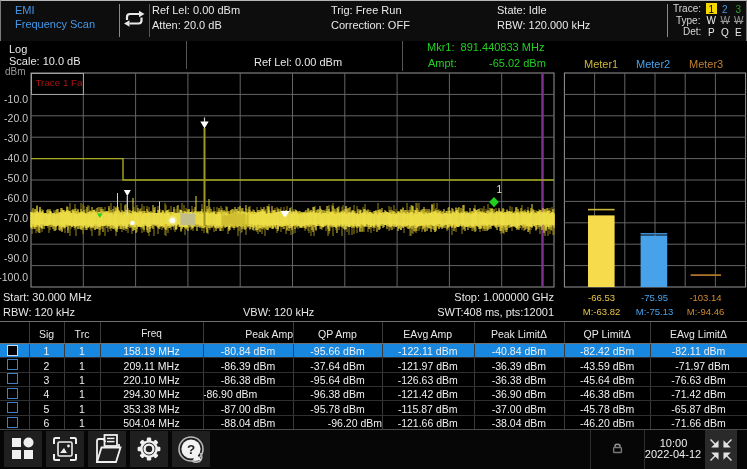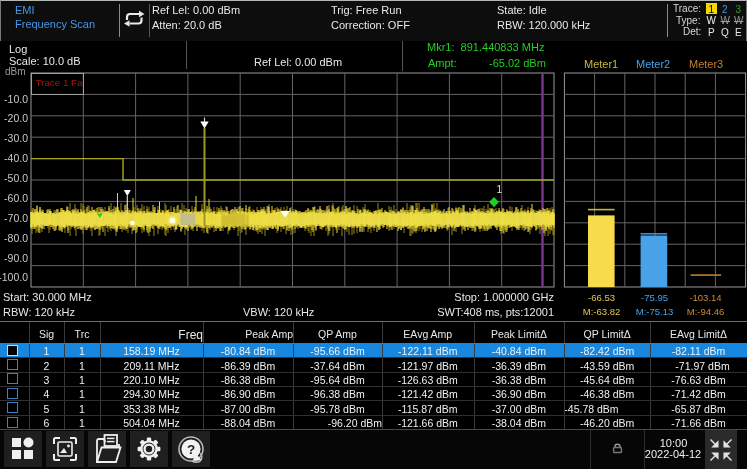--- a/index.html
+++ b/index.html
@@ -142,21 +142,21 @@
 <div class="t" style="right:193px;top:305.5px">SWT:408 ms, pts:12001</div>
 <div class="t" style="left:575px;width:53px;top:292.5px;font-size:9.5px;color:#e8c545;text-align:center">-66.53</div>
 <div class="t" style="left:575px;width:53px;top:306.5px;font-size:9.5px;color:#e8c545;text-align:center">M:-63.82</div>
 <div class="t" style="left:628px;width:53px;top:292.5px;font-size:9.5px;color:#47a2e9;text-align:center">-75.95</div>
 <div class="t" style="left:628px;width:53px;top:306.5px;font-size:9.5px;color:#47a2e9;text-align:center">M:-75.13</div>
 <div class="t" style="left:679px;width:53px;top:292.5px;font-size:9.5px;color:#d08a30;text-align:center">-103.14</div>
 <div class="t" style="left:679px;width:53px;top:306.5px;font-size:9.5px;color:#d08a30;text-align:center">M:-94.46</div>
 
 <div style="position:absolute;left:29px;width:35px;top:327.5px;text-align:center;font-size:10.5px;color:#e8e8e8">Sig</div>
 <div style="position:absolute;left:64px;width:36px;top:327.5px;text-align:center;font-size:10.5px;color:#e8e8e8">Trc</div>
-<div style="position:absolute;left:100px;width:103px;top:327.5px;text-align:right;font-size:12px;color:#e8e8e8">Freq</div>
+<div style="position:absolute;left:100px;width:103px;top:327.5px;text-align:center;font-size:10px;color:#e8e8e8">Freq</div>
 <div style="position:absolute;left:203px;width:90px;top:327.5px;text-align:right;font-size:10.5px;color:#e8e8e8">Peak Amp</div>
 <div style="position:absolute;left:293px;width:89px;top:327.5px;text-align:center;font-size:10.5px;color:#e8e8e8">QP Amp</div>
 <div style="position:absolute;left:382px;width:91.5px;top:327.5px;text-align:center;font-size:10.5px;color:#e8e8e8">EAvg Amp</div>
 <div style="position:absolute;left:473.5px;width:90.79999999999995px;top:327.5px;text-align:center;font-size:10.5px;color:#e8e8e8">Peak LimitΔ</div>
 <div style="position:absolute;left:564.3px;width:85.70000000000005px;top:327.5px;text-align:center;font-size:10.5px;color:#e8e8e8">QP LimitΔ</div>
 <div style="position:absolute;left:650px;width:97px;top:327.5px;text-align:center;font-size:10.5px;color:#e8e8e8">EAvg LimitΔ</div>
 <div style="position:absolute;left:0;width:747px;top:343.0px;height:14.35px;background:#1787df"></div>
 <div style="position:absolute;left:29px;width:35px;top:345.2px;text-align:center;font-size:10.5px;color:#f0f0f0">1</div>
 <div style="position:absolute;left:64px;width:36px;top:345.2px;text-align:center;font-size:10.5px;color:#f0f0f0">1</div>
 <div style="position:absolute;left:100px;width:103px;top:345.2px;text-align:center;font-size:10.5px;color:#f0f0f0">158.19 MHz</div>
@@ -183,35 +183,35 @@
 <div style="position:absolute;left:203px;width:90px;top:373.9px;text-align:center;font-size:10.5px;color:#f0f0f0">-86.38 dBm</div>
 <div style="position:absolute;left:293px;width:89px;top:373.9px;text-align:center;font-size:10.5px;color:#f0f0f0">-95.64 dBm</div>
 <div style="position:absolute;left:382px;width:91.5px;top:373.9px;text-align:center;font-size:10.5px;color:#f0f0f0">-126.63 dBm</div>
 <div style="position:absolute;left:473.5px;width:90.79999999999995px;top:373.9px;text-align:center;font-size:10.5px;color:#f0f0f0">-36.38 dBm</div>
 <div style="position:absolute;left:564.3px;width:85.70000000000005px;top:373.9px;text-align:center;font-size:10.5px;color:#f0f0f0">-45.64 dBm</div>
 <div style="position:absolute;left:650px;width:97px;top:373.9px;text-align:center;font-size:10.5px;color:#f0f0f0">-76.63 dBm</div>
 <div style="position:absolute;left:7px;top:373.4px;width:11px;height:11px;background:#000;border:1px solid #3f7fc4"></div>
 <div style="position:absolute;left:29px;width:35px;top:388.3px;text-align:center;font-size:10.5px;color:#f0f0f0">4</div>
 <div style="position:absolute;left:64px;width:36px;top:388.3px;text-align:center;font-size:10.5px;color:#f0f0f0">1</div>
 <div style="position:absolute;left:100px;width:103px;top:388.3px;text-align:center;font-size:10.5px;color:#f0f0f0">294.30 MHz</div>
-<div style="position:absolute;left:203px;width:90px;top:388.3px;text-align:center;font-size:10.5px;color:#f0f0f0">-86.90 dBm</div>
+<div style="position:absolute;left:203px;width:90px;top:388.3px;text-align:left;font-size:10.5px;color:#f0f0f0">-86.90 dBm</div>
 <div style="position:absolute;left:293px;width:89px;top:388.3px;text-align:center;font-size:10.5px;color:#f0f0f0">-96.38 dBm</div>
 <div style="position:absolute;left:382px;width:91.5px;top:388.3px;text-align:center;font-size:10.5px;color:#f0f0f0">-121.42 dBm</div>
 <div style="position:absolute;left:473.5px;width:90.79999999999995px;top:388.3px;text-align:center;font-size:10.5px;color:#f0f0f0">-36.90 dBm</div>
 <div style="position:absolute;left:564.3px;width:85.70000000000005px;top:388.3px;text-align:center;font-size:10.5px;color:#f0f0f0">-46.38 dBm</div>
 <div style="position:absolute;left:650px;width:97px;top:388.3px;text-align:center;font-size:10.5px;color:#f0f0f0">-71.42 dBm</div>
 <div style="position:absolute;left:7px;top:387.8px;width:11px;height:11px;background:#000;border:1px solid #3f7fc4"></div>
 <div style="position:absolute;left:29px;width:35px;top:402.6px;text-align:center;font-size:10.5px;color:#f0f0f0">5</div>
 <div style="position:absolute;left:64px;width:36px;top:402.6px;text-align:center;font-size:10.5px;color:#f0f0f0">1</div>
 <div style="position:absolute;left:100px;width:103px;top:402.6px;text-align:center;font-size:10.5px;color:#f0f0f0">353.38 MHz</div>
 <div style="position:absolute;left:203px;width:90px;top:402.6px;text-align:center;font-size:10.5px;color:#f0f0f0">-87.00 dBm</div>
 <div style="position:absolute;left:293px;width:89px;top:402.6px;text-align:center;font-size:10.5px;color:#f0f0f0">-95.78 dBm</div>
 <div style="position:absolute;left:382px;width:91.5px;top:402.6px;text-align:center;font-size:10.5px;color:#f0f0f0">-115.87 dBm</div>
 <div style="position:absolute;left:473.5px;width:90.79999999999995px;top:402.6px;text-align:center;font-size:10.5px;color:#f0f0f0">-37.00 dBm</div>
-<div style="position:absolute;left:564.3px;width:85.70000000000005px;top:402.6px;text-align:left;font-size:10.5px;color:#f0f0f0">-45.78 dBm</div>
+<div style="position:absolute;left:564.3px;width:85.70000000000005px;top:402.6px;text-align:center;font-size:10.5px;color:#f0f0f0">-45.78 dBm</div>
 <div style="position:absolute;left:650px;width:97px;top:402.6px;text-align:center;font-size:10.5px;color:#f0f0f0">-65.87 dBm</div>
 <div style="position:absolute;left:7px;top:402.1px;width:11px;height:11px;background:#000;border:1px solid #3f7fc4"></div>
 <div style="position:absolute;left:29px;width:35px;top:417.0px;text-align:center;font-size:10.5px;color:#f0f0f0">6</div>
 <div style="position:absolute;left:64px;width:36px;top:417.0px;text-align:center;font-size:10.5px;color:#f0f0f0">1</div>
 <div style="position:absolute;left:100px;width:103px;top:417.0px;text-align:center;font-size:10.5px;color:#f0f0f0">504.04 MHz</div>
 <div style="position:absolute;left:203px;width:90px;top:417.0px;text-align:center;font-size:10.5px;color:#f0f0f0">-88.04 dBm</div>
 <div style="position:absolute;left:293px;width:89px;top:417.0px;text-align:right;font-size:10.5px;color:#f0f0f0">-96.20 dBm</div>
 <div style="position:absolute;left:382px;width:91.5px;top:417.0px;text-align:center;font-size:10.5px;color:#f0f0f0">-121.66 dBm</div>
 <div style="position:absolute;left:473.5px;width:90.79999999999995px;top:417.0px;text-align:center;font-size:10.5px;color:#f0f0f0">-38.04 dBm</div>
 <div style="position:absolute;left:564.3px;width:85.70000000000005px;top:417.0px;text-align:center;font-size:10.5px;color:#f0f0f0">-46.20 dBm</div>

